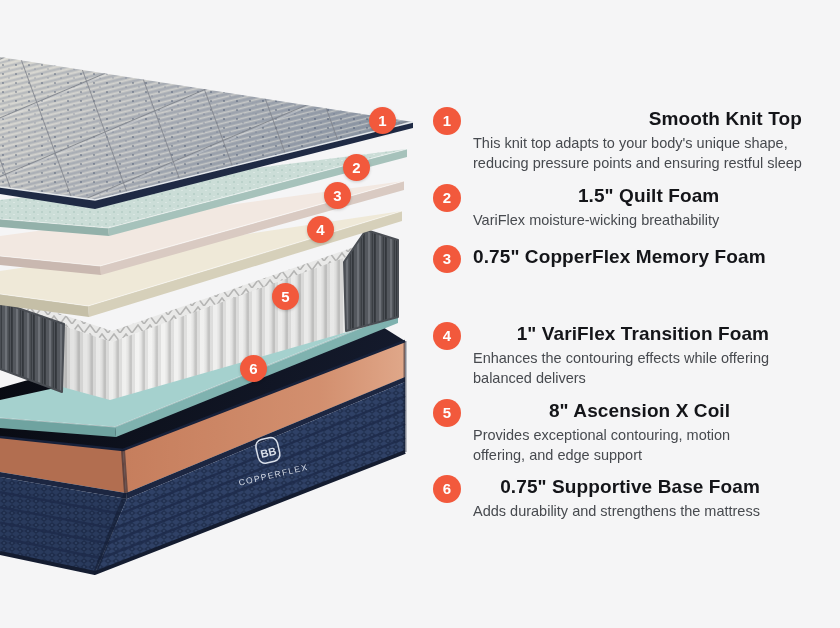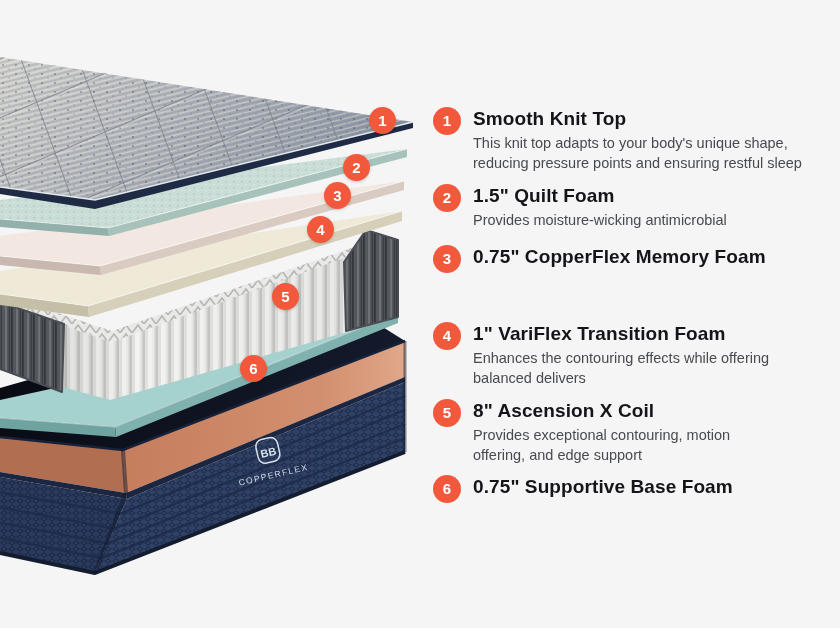--- a/index.html
+++ b/index.html
@@ -27,20 +27,21 @@
   }
   .legend-badge{
     flex:0 0 auto;width:28px;height:28px;border-radius:50%;
     background:#f2593c;color:#fff;font-weight:bold;font-size:15px;
     line-height:28px;text-align:center;margin-top:0;
   }
   .legend-text{margin-left:12px;}
   .legend-title{
     font-size:19px;font-weight:bold;color:#141519;line-height:23px;
     letter-spacing:0.1px;
+    text-align:right;
   }
   .legend-desc{
     margin-top:3px;font-size:14.5px;color:#474a4f;line-height:20px;
     white-space:pre-line;
   }
 </style>
 </head>
 <body>
 
 <div class="canvas">
@@ -205,21 +206,21 @@
       <div class="legend-title">Smooth Knit Top</div>
       <div class="legend-desc">This knit top adapts to your body's unique shape,
 reducing pressure points and ensuring restful sleep</div>
     </div>
   </div>
 
   <div class="legend-item" style="top:184px;">
     <div class="legend-badge">2</div>
     <div class="legend-text">
       <div class="legend-title">1.5" Quilt Foam</div>
-      <div class="legend-desc">Provides moisture-wicking antimicrobial</div>
+      <div class="legend-desc">VariFlex moisture-wicking breathability</div>
     </div>
   </div>
 
   <div class="legend-item" style="top:245px;">
     <div class="legend-badge">3</div>
     <div class="legend-text">
       <div class="legend-title">0.75" CopperFlex Memory Foam</div>
     </div>
   </div>
 
@@ -238,16 +239,17 @@
       <div class="legend-title">8" Ascension X Coil</div>
       <div class="legend-desc">Provides exceptional contouring, motion
 offering, and edge support</div>
     </div>
   </div>
 
   <div class="legend-item" style="top:475px;">
     <div class="legend-badge">6</div>
     <div class="legend-text">
       <div class="legend-title">0.75" Supportive Base Foam</div>
+      <div class="legend-desc">Adds durability and strengthens the mattress</div>
     </div>
   </div>
 
 </div>
 
 </body></html>

